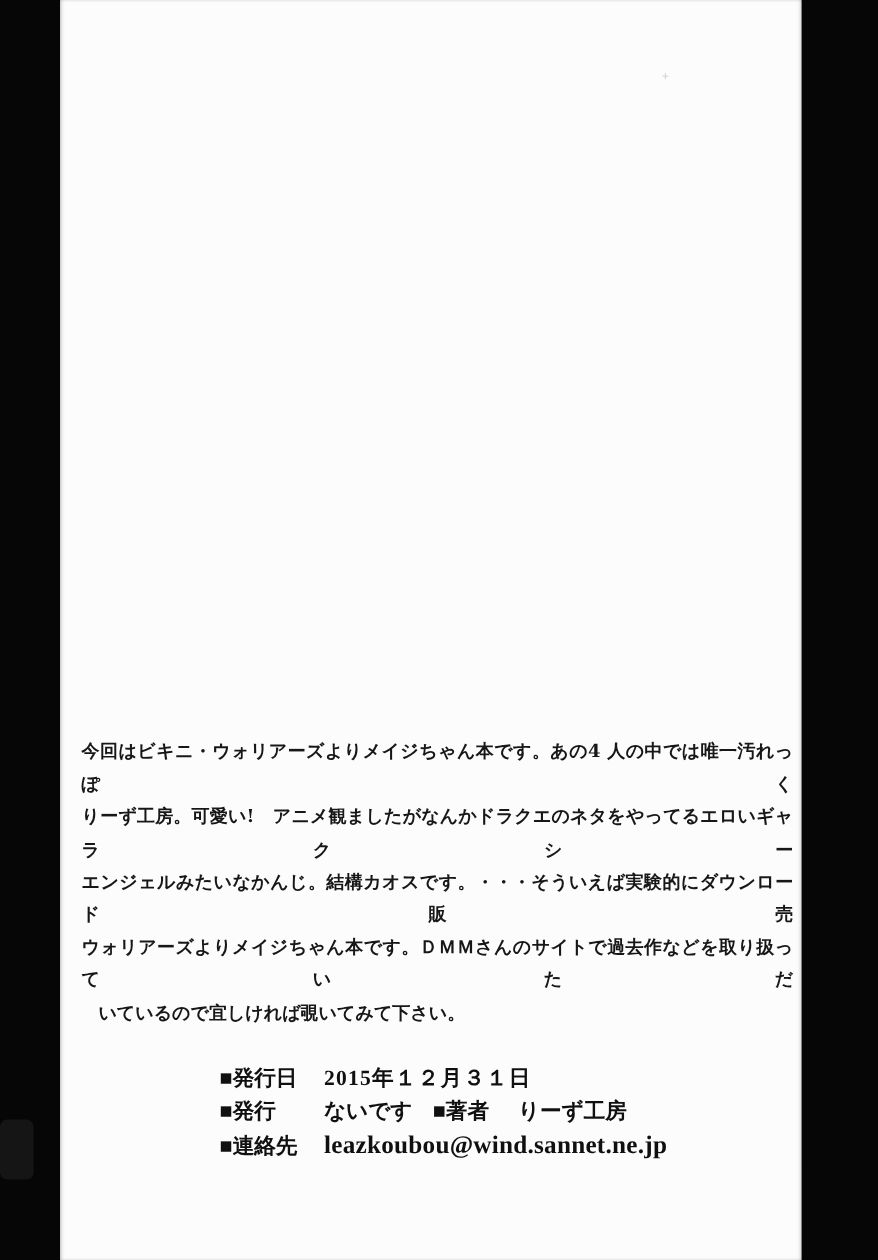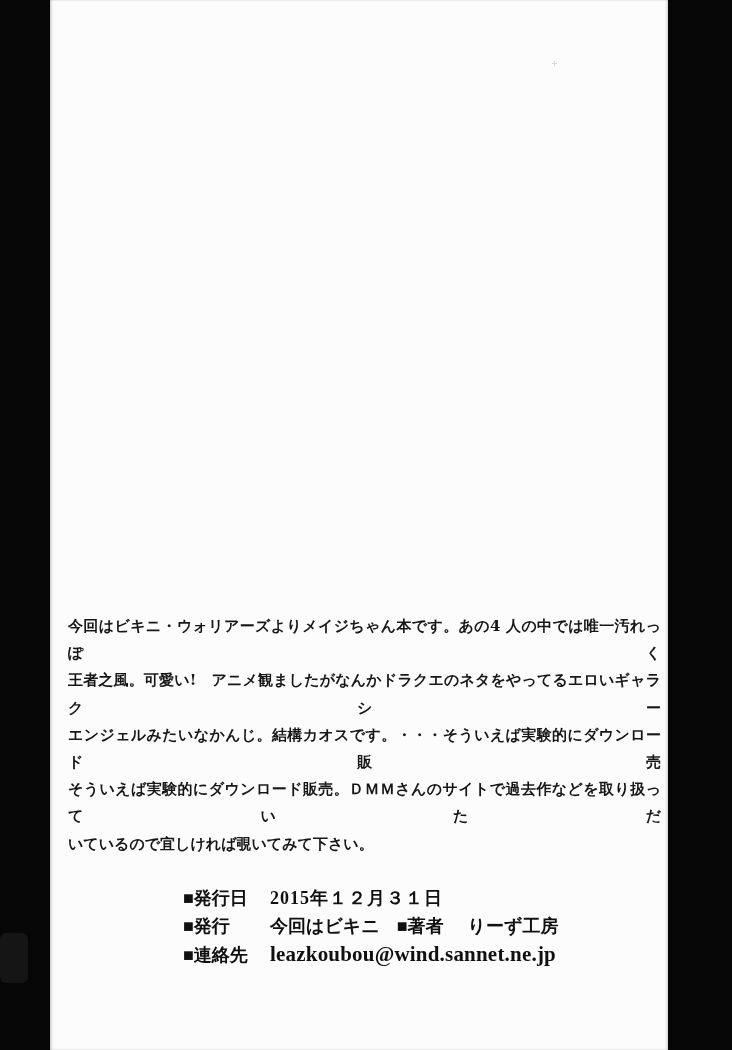--- a/index.html
+++ b/index.html
@@ -61,20 +61,21 @@
   }
   .aline {
     line-height: 27.2px;
     text-align: justify;
     text-align-last: justify;
     white-space: normal;
   }
   .aline.last {
     text-align: right;
     text-align-last: left;
+    margin-left: 14px;
   }
   .colophon {
     position: absolute;
     left: 133px;
     top: 884px;
     font-family: Liberation Serif, serif;
     font-size: 18px;
     font-weight: 700;
     color: #101010;
   }
@@ -106,31 +107,31 @@
 <body>
 
 <div class="stage">
   <div class="edge-blob"></div>
 
   <div class="paper">
     <div class="speck"></div>
 
     <div class="afterword">
       <div class="aline">今回はビキニ・ウォリアーズよりメイジちゃん本です。あの4 人の中では唯一汚れっぽく</div>
-      <div class="aline">王者之風。可愛い!　アニメ観ましたがなんかドラクエのネタをやってるエロいギャラクシー</div>
+      <div class="aline">りーず工房。可愛い!　アニメ観ましたがなんかドラクエのネタをやってるエロいギャラクシー</div>
       <div class="aline">エンジェルみたいなかんじ。結構カオスです。・・・そういえば実験的にダウンロード販売</div>
-      <div class="aline">そういえば実験的にダウンロード販売。ＤＭＭさんのサイトで過去作などを取り扱っていただ</div>
+      <div class="aline">ウォリアーズよりメイジちゃん本です。ＤＭＭさんのサイトで過去作などを取り扱っていただ</div>
       <div class="aline last">いているので宜しければ覗いてみて下さい。</div>
     </div>
 
     <div class="colophon">
       <div class="crow">
         <span class="clabel">■発行日</span><span class="cvalue date">2015年１２月３１日</span>
       </div>
       <div class="crow">
-        <span class="clabel">■発行</span><span class="cvalue">今回はビキニ</span><span class="clabel2">■著者</span><span class="cvalue2">りーず工房</span>
+        <span class="clabel">■発行</span><span class="cvalue">ないです</span><span class="clabel2">■著者</span><span class="cvalue2">りーず工房</span>
       </div>
       <div class="crow">
         <span class="clabel">■連絡先</span><span class="cvalue email">leazkoubou@wind.sannet.ne.jp</span>
       </div>
     </div>
   </div>
 </div>
 
 </body></html>

